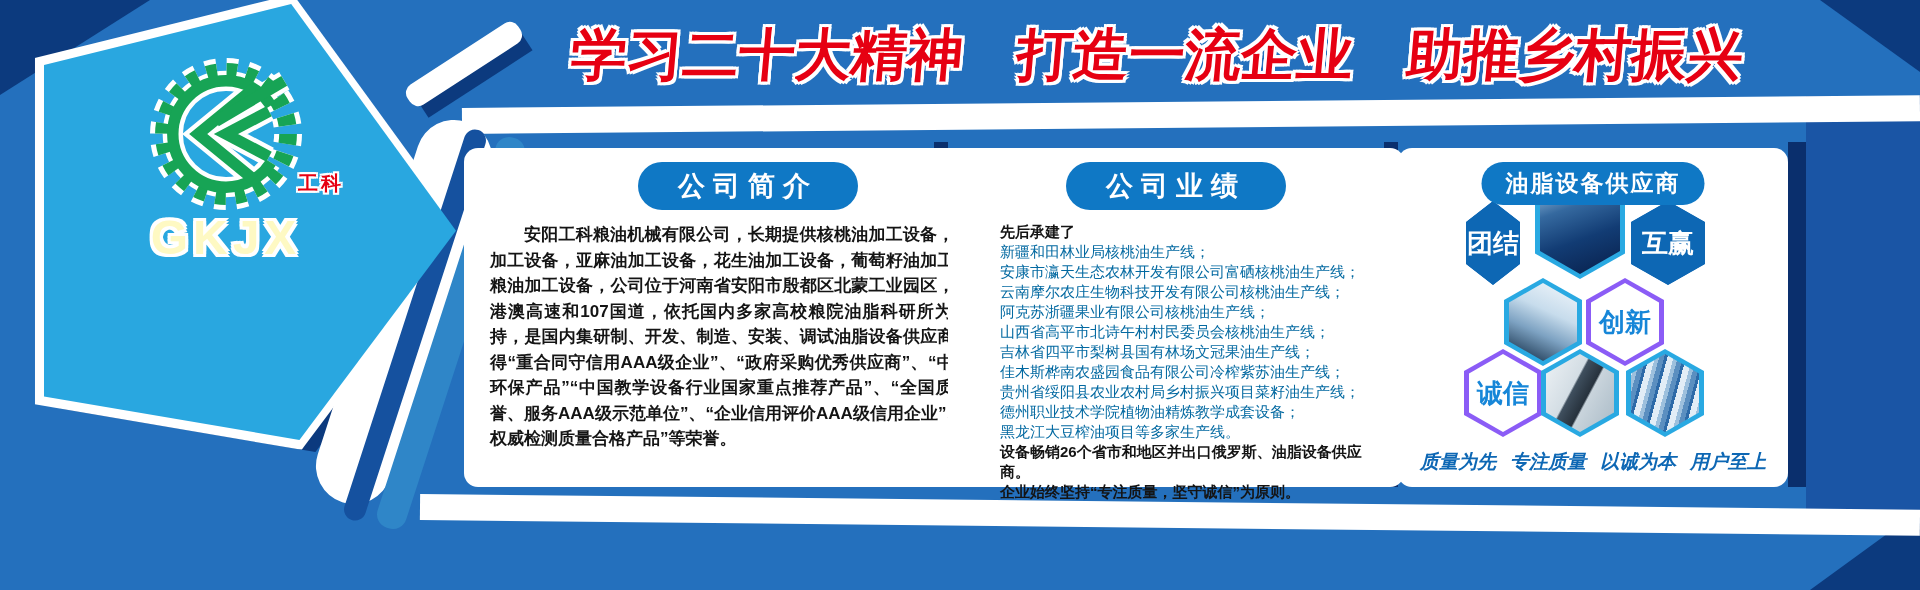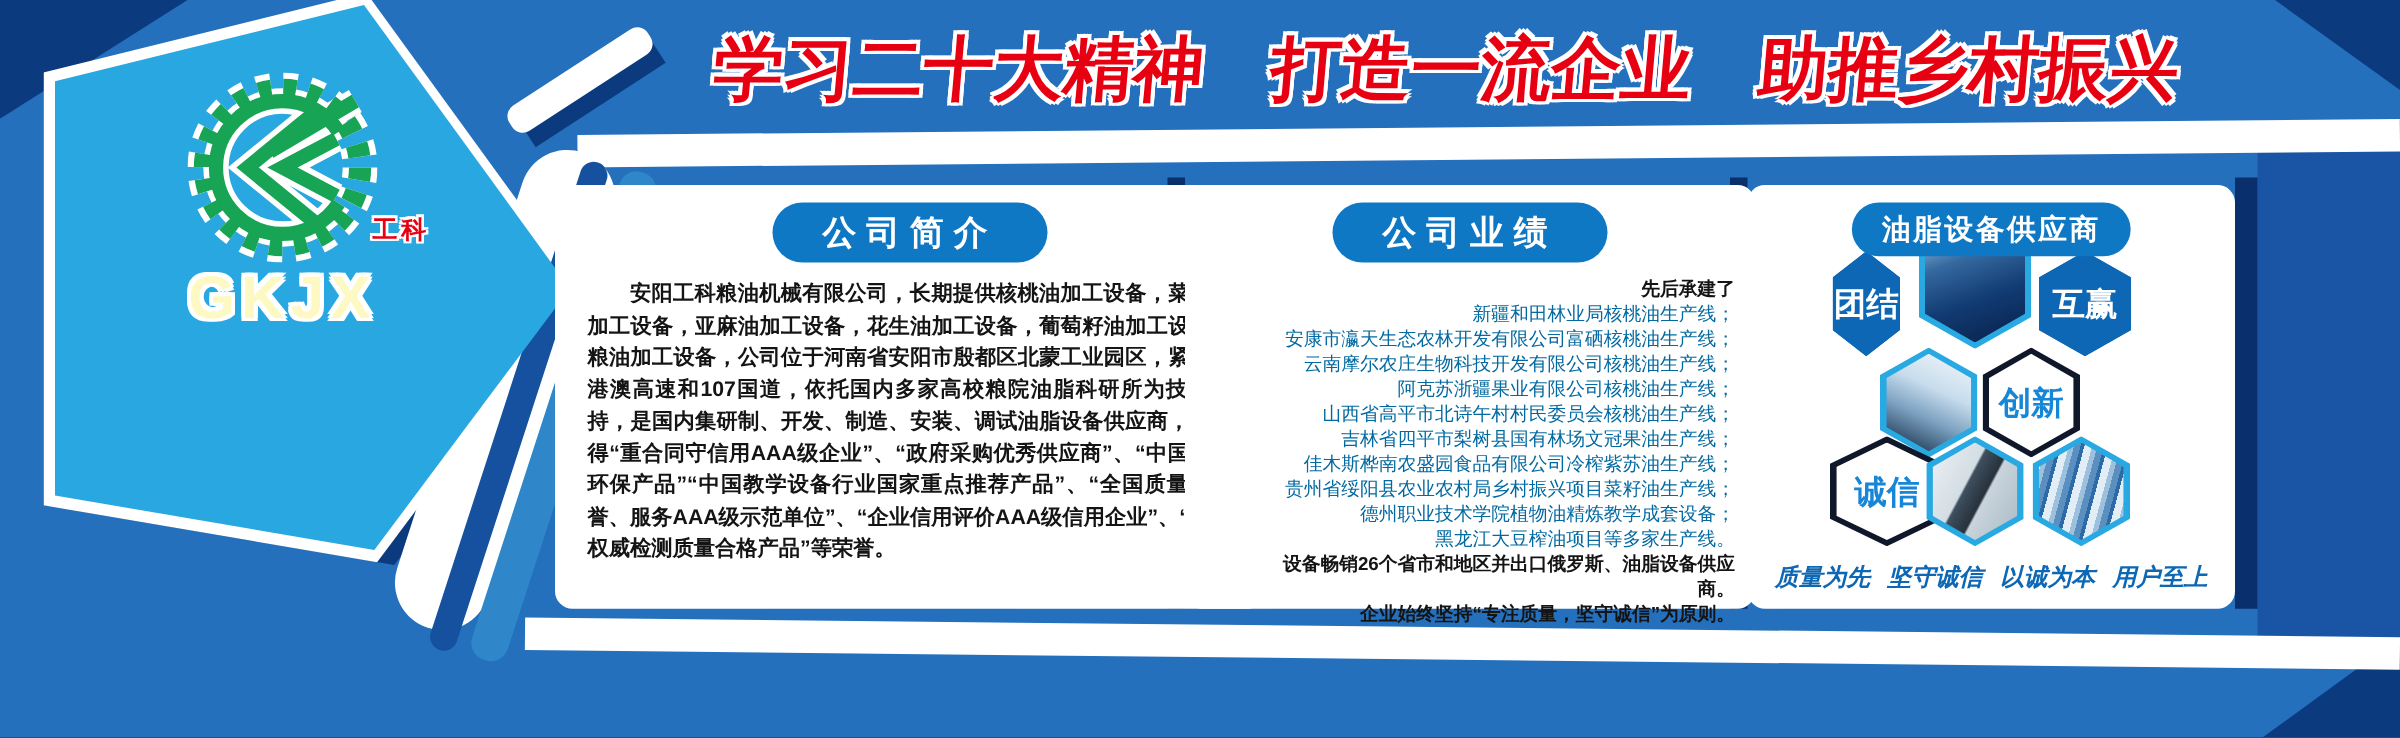--- a/index.html
+++ b/index.html
@@ -55,43 +55,43 @@
   .logo{position:absolute;left:116px;top:58px;width:220px;text-align:center;z-index:5;}
   .logo-cn{position:absolute;right:-8px;top:112px;font-size:20px;font-weight:900;color:#e60012;letter-spacing:3px;
     text-shadow:-2px -2px 0 #fff,2px -2px 0 #fff,-2px 2px 0 #fff,2px 2px 0 #fff,
                 -2px 0 0 #fff,2px 0 0 #fff,0 -2px 0 #fff,0 2px 0 #fff;}
   .logo-en{margin-top:-4px;font-size:48px;font-weight:900;color:#fef9c3;letter-spacing:5px;
     text-shadow:-3px -3px 0 #fff,3px -3px 0 #fff,-3px 3px 0 #fff,3px 3px 0 #fff,
                 -3px 0 0 #fff,3px 0 0 #fff,0 -3px 0 #fff,0 3px 0 #fff;}
 
   
   .panel{position:absolute;top:148px;height:339px;background:#fff;border-radius:14px;z-index:5;}
-  .panel-intro{left:444px;width:568px;}
+  .panel-intro{left:464px;width:568px;}
   .panel-achv{left:948px;width:456px;}
   .panel-supp{left:1398px;width:390px;}
   .pill{position:absolute;top:14px;left:50%;transform:translateX(-50%);
     background:#0f78c5;color:#fff;font-weight:700;border-radius:26px;white-space:nowrap;z-index:2;}
   .pill.big{font-size:27px;letter-spacing:8px;padding:6px 40px;}
   .pill.mid{font-size:23px;letter-spacing:2px;padding:6px 24px;}
 
   .intro-text{position:absolute;top:74px;left:26px;right:26px;font-size:17px;line-height:25.5px;
     color:#141414;font-weight:600;text-align:justify;text-indent:2em;}
 
-  .achv-list{position:absolute;top:74px;left:52px;right:16px;font-size:15px;line-height:20px;text-align:right;}
+  .achv-list{position:absolute;top:74px;left:52px;right:16px;font-size:15px;line-height:20px;}
   .achv-lead{color:#141414;font-weight:700;}
   .achv-item{color:#0369a1;font-weight:400;}
   .achv-foot{color:#141414;font-weight:600;}
 
   
   .hex{position:absolute;clip-path:polygon(50% 0,100% 25%,100% 75%,50% 100%,0 75%,0 25%);}
   .hex-inner{position:absolute;inset:5px;clip-path:polygon(50% 0,100% 25%,100% 75%,50% 100%,0 75%,0 25%);
     display:flex;align-items:center;justify-content:center;}
   .hex-label-solid{background:#0d67b4;}
   .hex-label-solid .hex-inner{inset:0;background:#0d67b4;color:#fff;font-size:26px;font-weight:800;}
-  .hex-outline{background:#0f172a;}
+  .hex-outline{background:#8b5cf6;}
   .hex-outline .hex-inner{background:#fff;color:#1686d8;font-size:26px;font-weight:800;}
   .hex-photo{background:#29a9e2;}
   .ph-carrier .hex-inner{background:linear-gradient(160deg,#a6cbe9 0%,#35699f 30%,#123c74 60%,#081f4a 100%);}
   .ph-waves .hex-inner{background:linear-gradient(205deg,#f4f8fc 0%,#c7dcec 38%,#7da2c2 62%,#35536f 85%,#1d3349 100%);}
   .ph-handshake .hex-inner{background:linear-gradient(118deg,#eef2f5 0%,#d3dde4 40%,#3f4f5e 42%,#27323d 58%,#c9d4dc 60%,#a9bac6 100%);}
   .ph-building .hex-inner{background:repeating-linear-gradient(105deg,#e2edf6 0 6px,#9dc0dd 6px 10px,#5b8fc0 10px 15px,#2d6aa8 15px 18px);}
 
   .slogan{position:absolute;left:0;right:0;bottom:12px;display:flex;justify-content:center;gap:14px;
     color:#0d67b4;font-size:19px;font-weight:800;font-style:italic;white-space:nowrap;}
 </style>
@@ -188,33 +188,33 @@
 
     <div class="hex hex-photo ph-waves" style="left:106px;top:130px;width:78px;height:88px;">
       <div class="hex-inner"></div>
     </div>
     <div class="hex hex-outline" style="left:188px;top:130px;width:78px;height:88px;">
       <div class="hex-inner">
           <span>创新</span>
         </div>
     </div>
 
-    <div class="hex hex-outline" style="left:66px;top:201px;width:78px;height:88px;padding-left:13px;">
+    <div class="hex hex-outline" style="left:66px;top:201px;width:78px;height:88px;">
       <div class="hex-inner">
           <span>诚信</span>
         </div>
     </div>
     <div class="hex hex-photo ph-handshake" style="left:143px;top:201px;width:78px;height:88px;">
       <div class="hex-inner"></div>
     </div>
     <div class="hex hex-photo ph-building" style="left:228px;top:201px;width:78px;height:88px;">
       <div class="hex-inner"></div>
     </div>
 
     <div class="slogan">
       <span>质量为先</span>
-      <span>坚守诚信</span>
+      <span>专注质量</span>
       <span>以诚为本</span>
       <span>用户至上</span>
     </div>
   </div>
 
 </div>
 
 </body></html>

